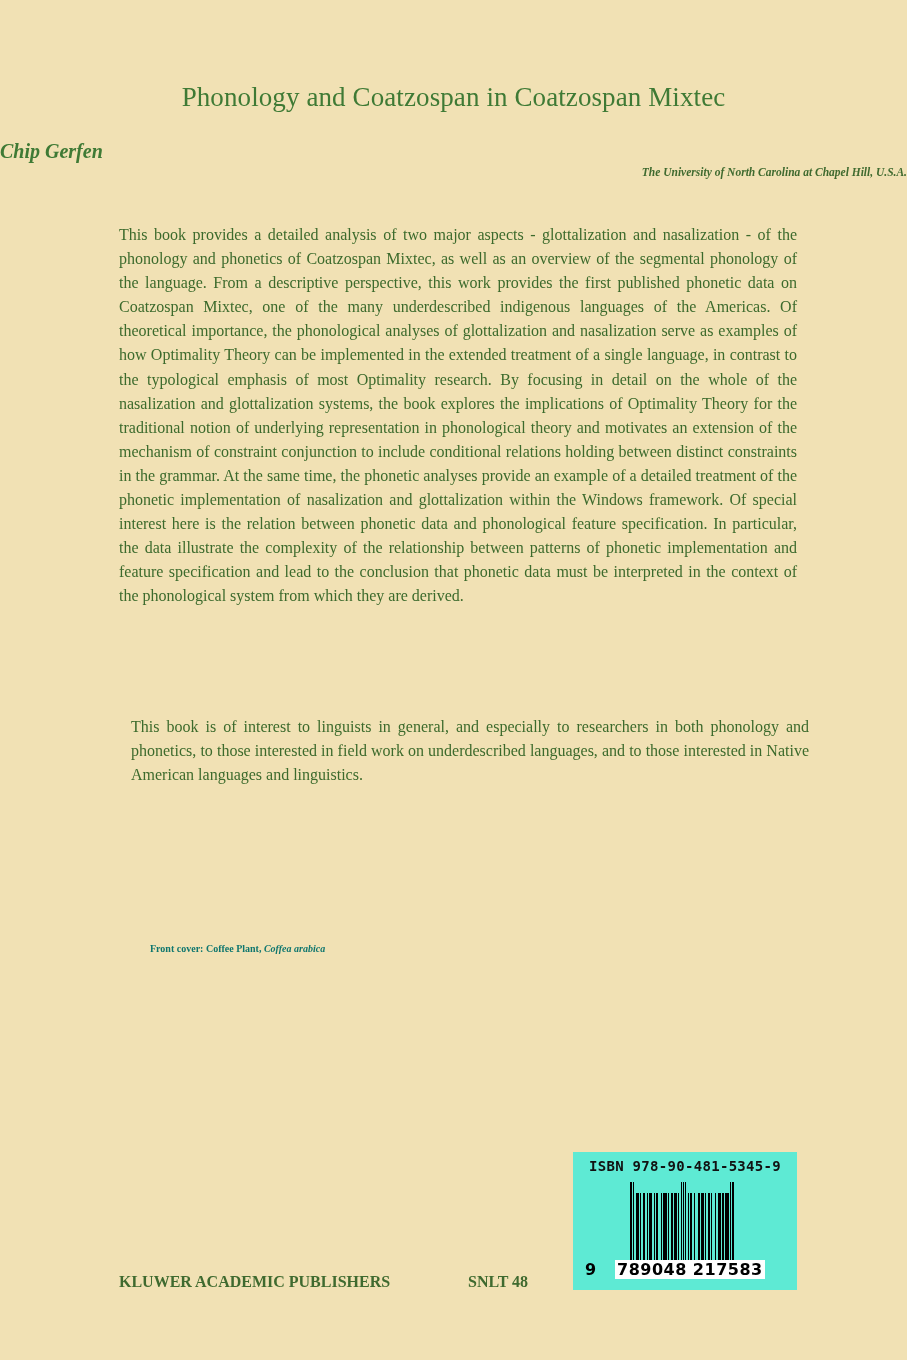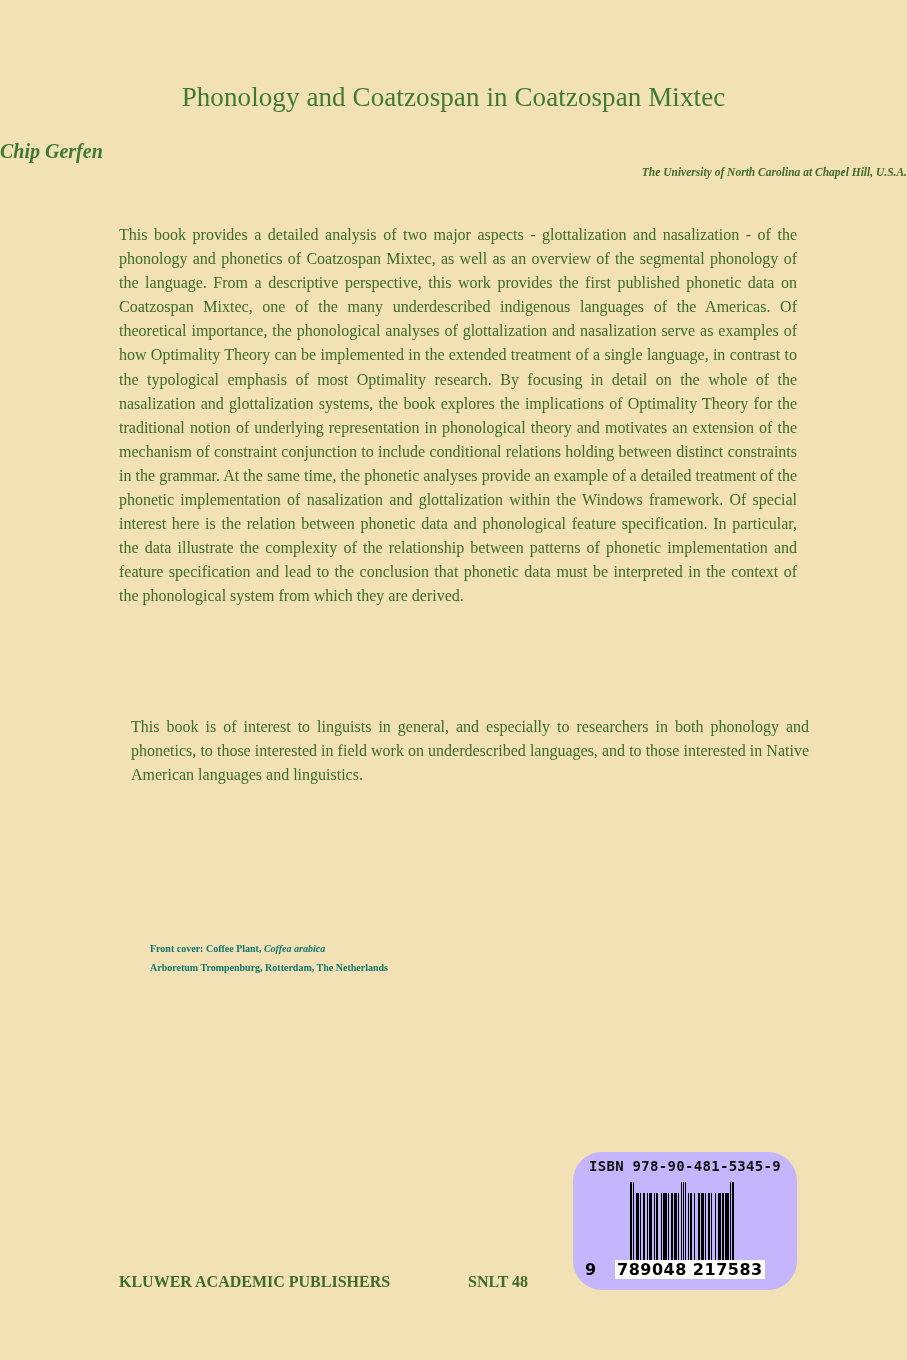--- a/index.html
+++ b/index.html
@@ -30,21 +30,21 @@
     font-weight:bold; color:#0f766e;margin-left:31px;
   }
   .credits i { font-style:italic; }
   .publisher {
     position:absolute; left:119px; top:1273px; font-size:16px; font-weight:bold; color:#3f6a2f;
   }
   .series {
     position:absolute; left:468px; top:1273px; font-size:16px; font-weight:bold; color:#3f6a2f;
   }
   .isbn-box {
-    position:absolute; left:573px; top:1152px; width:224px; height:138px; background:#c4b5fd;border-radius:29px;
+    position:absolute; left:573px; top:1152px; width:224px; height:138px; background:#5eead4;
   }
   .isbn-text {
     position:absolute; left:0; top:6px; width:224px; text-align:center;
     font-family:"DejaVu Sans Mono", monospace; font-size:14px; font-weight:bold; color:#111; letter-spacing:0.3px;
   }
   .barcode {
     position:absolute; left:57px; top:30px; width:118px; height:95px; display:flex; align-items:flex-end;
   }
   .barcode span { display:block; background:#000; height:100%; }
   .barcode span.g { background:transparent; }
@@ -60,21 +60,20 @@
 
 <div class="title">Phonology and Coatzospan in Coatzospan Mixtec</div>
 <div class="author">Chip Gerfen</div>
 <div class="affil">The University of North Carolina at Chapel Hill, U.S.A.</div>
 
 <p class="para p1" style="margin:0">This book provides a detailed analysis of two major aspects - glottalization and nasalization - of the phonology and phonetics of Coatzospan Mixtec, as well as an overview of the segmental phonology of the language. From a descriptive perspective, this work provides the first published phonetic data on Coatzospan Mixtec, one of the many underdescribed indigenous languages of the Americas. Of theoretical importance, the phonological analyses of glottalization and nasalization serve as examples of how Optimality Theory can be implemented in the extended treatment of a single language, in contrast to the typological emphasis of most Optimality research. By focusing in detail on the whole of the nasalization and glottalization systems, the book explores the implications of Optimality Theory for the traditional notion of underlying representation in phonological theory and motivates an extension of the mechanism of constraint conjunction to include conditional relations holding between distinct constraints in the grammar. At the same time, the phonetic analyses provide an example of a detailed treatment of the phonetic implementation of nasalization and glottalization within the Windows framework. Of special interest here is the relation between phonetic data and phonological feature specification. In particular, the data illustrate the complexity of the relationship between patterns of phonetic implementation and feature specification and lead to the conclusion that phonetic data must be interpreted in the context of the phonological system from which they are derived.</p>
 <p class="para p2" style="margin:12px">This book is of interest to linguists in general, and especially to researchers in both phonology and phonetics, to those interested in field work on underdescribed languages, and to those interested in Native American languages and linguistics.</p>
 
 <div class="credits">
   <div><span>Front cover:  Coffee Plant, </span><i>Coffea arabica</i></div>
-  <div>Arboretum  Trompenburg, Rotterdam, The Netherlands</div>
 </div>
 
 <div class="isbn-box">
   <div class="isbn-text">ISBN 978-90-481-5345-9</div>
   <div class="barcode">
     <span style="width:2px"></span>
       <span class="g" style="width:1px"></span>
       <span style="width:1px"></span>
       <span class="g" style="width:2px"></span>
     <span style="width:3px;height:88%"></span>

